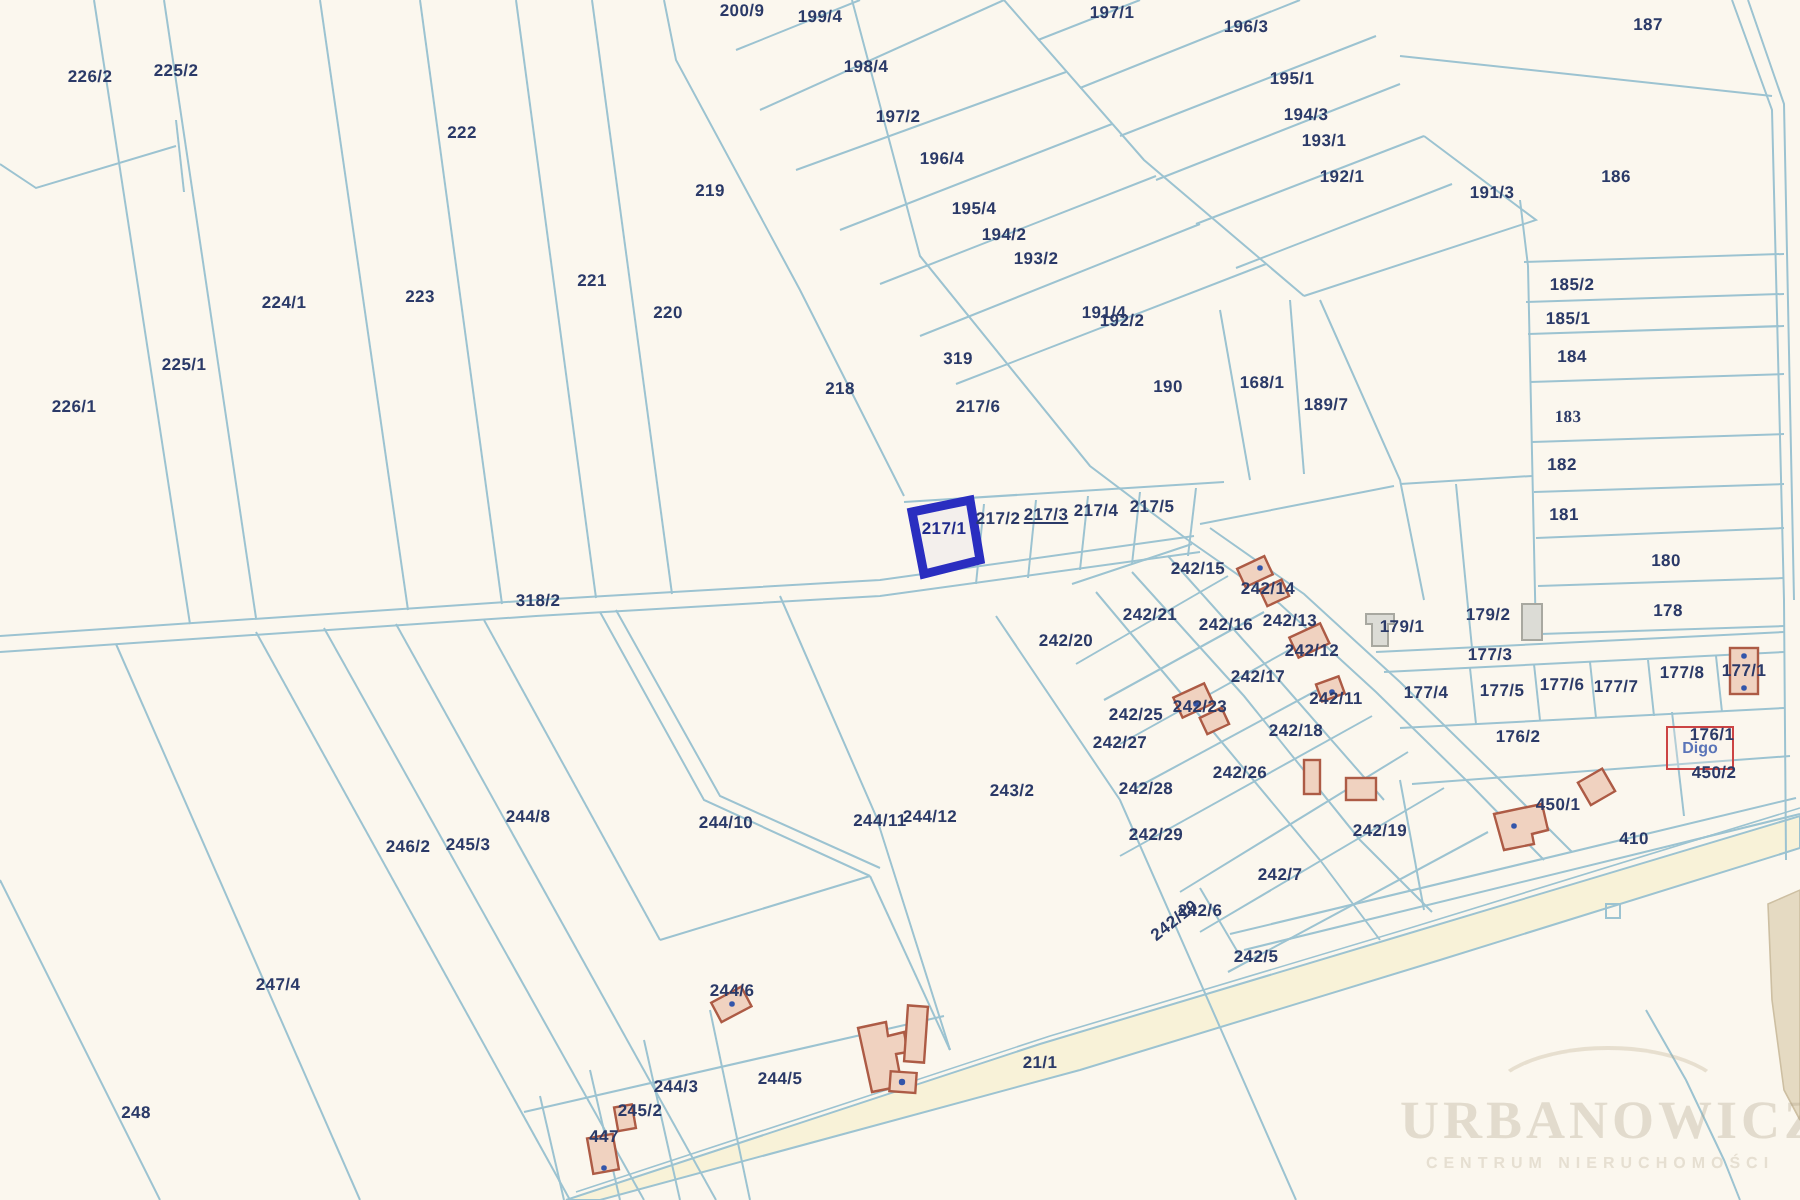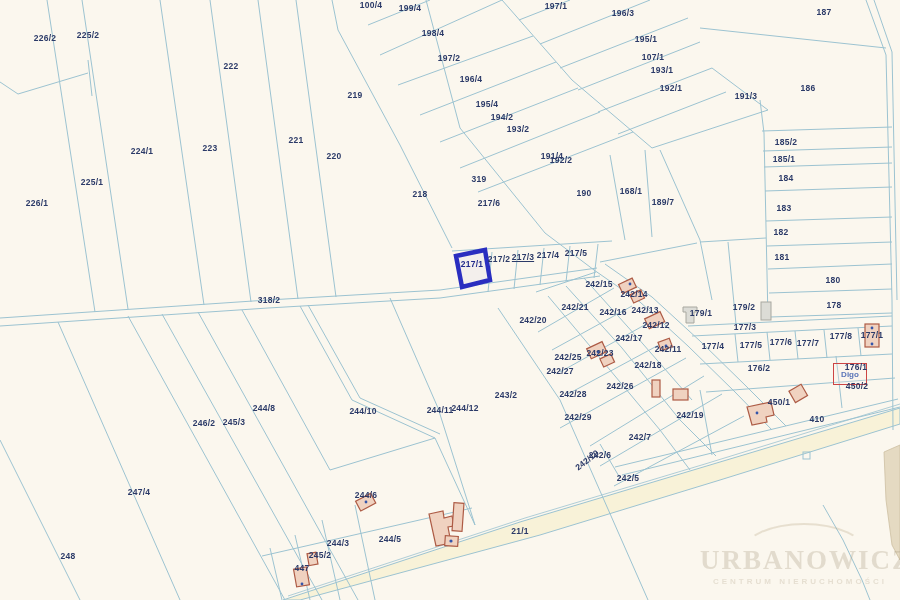--- a/index.html
+++ b/index.html
@@ -226,44 +226,44 @@
       <div class="parcel-label" style="left: 45px; top: 38px;">226/2</div>
       <div class="parcel-label" style="left: 88px; top: 35px;">225/2</div>
       <div class="parcel-label" style="left: 231px; top: 66px;">222</div>
       <div class="parcel-label" style="left: 296px; top: 140px;">221</div>
       <div class="parcel-label" style="left: 334px; top: 156px;">220</div>
       <div class="parcel-label" style="left: 355px; top: 95px;">219</div>
       <div class="parcel-label" style="left: 142px; top: 151px;">224/1</div>
       <div class="parcel-label" style="left: 210px; top: 148px;">223</div>
       <div class="parcel-label" style="left: 92px; top: 182px;">225/1</div>
       <div class="parcel-label" style="left: 37px; top: 203px;">226/1</div>
-      <div class="parcel-label" style="left: 371px; top: 5px;">100/4</div>
+      <div class="parcel-label" style="left: 371px; top: 5px;">200/9</div>
       <div class="parcel-label" style="left: 410px; top: 8px;">199/4</div>
       <div class="parcel-label" style="left: 433px; top: 33px;">198/4</div>
       <div class="parcel-label" style="left: 449px; top: 58px;">197/2</div>
       <div class="parcel-label" style="left: 471px; top: 79px;">196/4</div>
       <div class="parcel-label" style="left: 487px; top: 104px;">195/4</div>
       <div class="parcel-label" style="left: 502px; top: 117px;">194/2</div>
       <div class="parcel-label" style="left: 518px; top: 129px;">193/2</div>
       <div class="parcel-label" style="left: 531px; top: 160px; margin-left: 30px;">192/2</div>
       <div class="parcel-label" style="left: 552px; top: 156px;">191/4</div>
       <div class="parcel-label" style="left: 479px; top: 140px; margin-top: 39px;">319</div>
       <div class="parcel-label" style="left: 556px; top: 6px;">197/1</div>
       <div class="parcel-label" style="left: 623px; top: 13px;">196/3</div>
       <div class="parcel-label" style="left: 646px; top: 39px;">195/1</div>
-      <div class="parcel-label" style="left: 653px; top: 57px;">107/1</div>
+      <div class="parcel-label" style="left: 653px; top: 57px;">194/3</div>
       <div class="parcel-label" style="left: 662px; top: 70px;">193/1</div>
       <div class="parcel-label" style="left: 671px; top: 88px;">192/1</div>
       <div class="parcel-label" style="left: 746px; top: 96px;">191/3</div>
       <div class="parcel-label" style="left: 824px; top: 12px;">187</div>
       <div class="parcel-label" style="left: 808px; top: 88px;">186</div>
       <div class="parcel-label" style="left: 786px; top: 142px;">185/2</div>
       <div class="parcel-label" style="left: 784px; top: 159px;">185/1</div>
       <div class="parcel-label" style="left: 786px; top: 178px;">184</div>
-      <div class="parcel-label" style="left: 784px; top: 208px;">183</div>
+      <div class="parcel-label" style="left: 784px; top: 208px; font-family: Liberation Serif, serif;">183</div>
       <div class="parcel-label" style="left: 781px; top: 232px;">182</div>
       <div class="parcel-label" style="left: 782px; top: 257px;">181</div>
       <div class="parcel-label" style="left: 833px; top: 280px;">180</div>
       <div class="parcel-label" style="left: 834px; top: 305px;">178</div>
       <div class="parcel-label" style="left: 584px; top: 193px;">190</div>
       <div class="parcel-label" style="left: 631px; top: 191px;">168/1</div>
       <div class="parcel-label" style="left: 663px; top: 202px;">189/7</div>
       <div class="parcel-label" style="left: 420px; top: 194px;">218</div>
       <div class="parcel-label" style="left: 489px; top: 203px;">217/6</div>
       <div class="parcel-label" style="left: 269px; top: 300px;">318/2</div>

